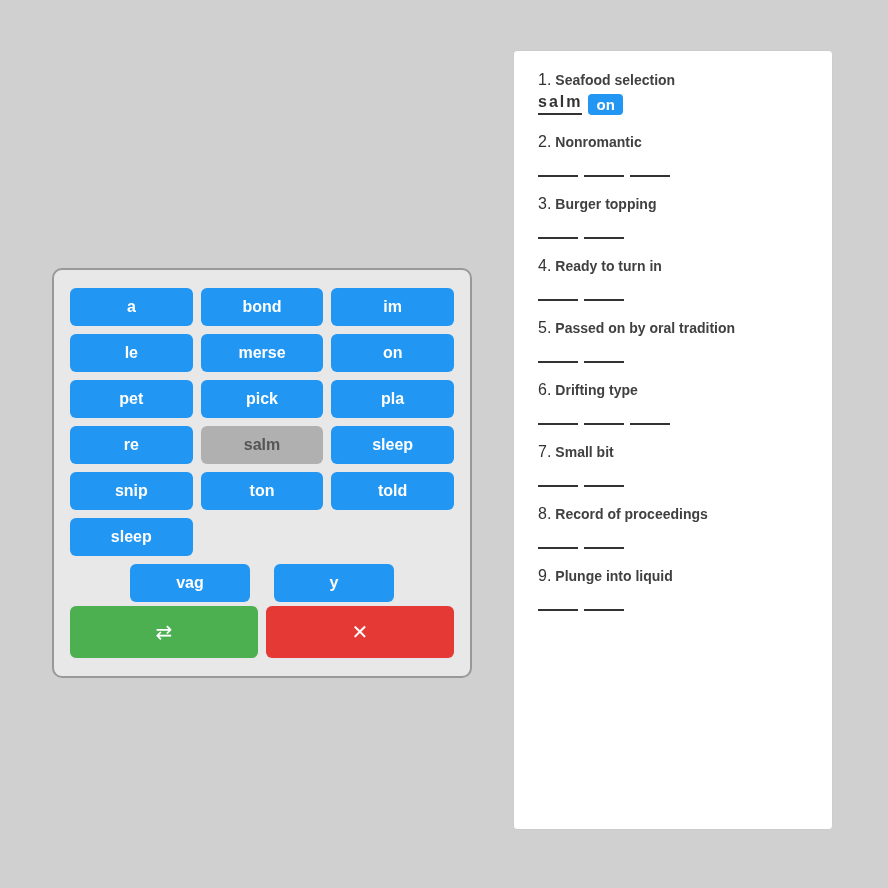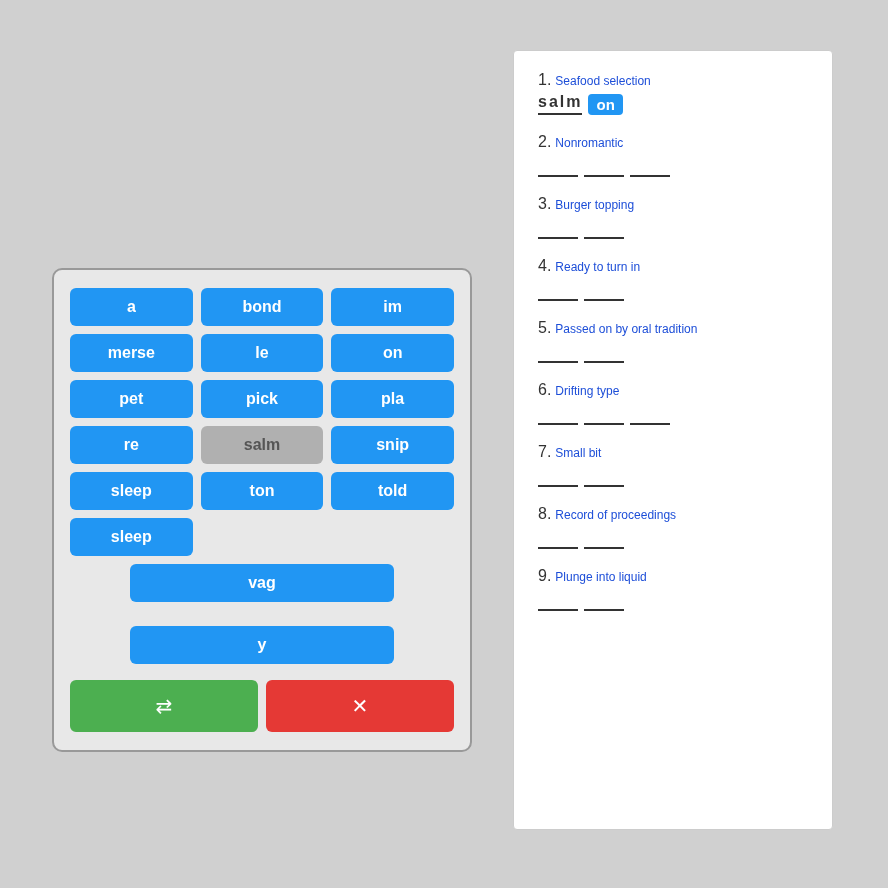--- a/index.html
+++ b/index.html
@@ -43,23 +43,23 @@
       text-align: center;
     }
 
     .key-btn.grey {
       background: #b0b0b0;
       color: #555;
     }
 
     .key-row-bottom {
       display: grid;
-      grid-template-columns: 1fr;
+      grid-template-columns: 1fr 1fr;
       gap: 24px;
-      margin-bottom: 16px;
+      margin-bottom: 4px;
       padding: 0 60px;
     }
 
     .action-row {
       display: grid;
       grid-template-columns: 1fr 1fr;
       gap: 8px;
       margin-top: 4px;
     }
 
@@ -87,23 +87,23 @@
       border-radius: 4px;
       padding: 20px 24px;
       min-height: 780px;
     }
 
     .clue-item {
       margin-bottom: 18px;
     }
 
     .clue-text {
-      font-size: 12px;
-      font-weight: normal;
-      color: #1d4ed8;
+      font-size: 14px;
+      font-weight: bold;
+      color: #404040;
       display: inline;
     }
 
     .clue-answer {
       margin-top: 4px;
       display: flex;
       gap: 6px;
       align-items: center;
       flex-wrap: wrap;
     }
@@ -152,33 +152,33 @@
 </head>
 <body>
 
 <div class="keyboard-panel">
   <div class="key-grid">
 
     <button class="key-btn">a</button>
     <button class="key-btn">bond</button>
 
     <button class="key-btn">im</button>
+    <button class="key-btn">le</button>
     <button class="key-btn">merse</button>
-    <button class="key-btn">le</button>
 
     <button class="key-btn">on</button>
     <button class="key-btn">pet</button>
 
     <button class="key-btn">pick</button>
     <button class="key-btn">pla</button>
     <button class="key-btn">re</button>
 
     <button class="key-btn grey">salm</button>
+    <button class="key-btn">sleep</button>
     <button class="key-btn">snip</button>
-    <button class="key-btn">sleep</button>
 
     <button class="key-btn">ton</button>
     <button class="key-btn">told</button>
     <button class="key-btn">sleep</button>
   </div>
 
   <div class="key-row-bottom">
     <button class="key-btn">vag</button>
     <button class="key-btn">y</button>
   </div>

